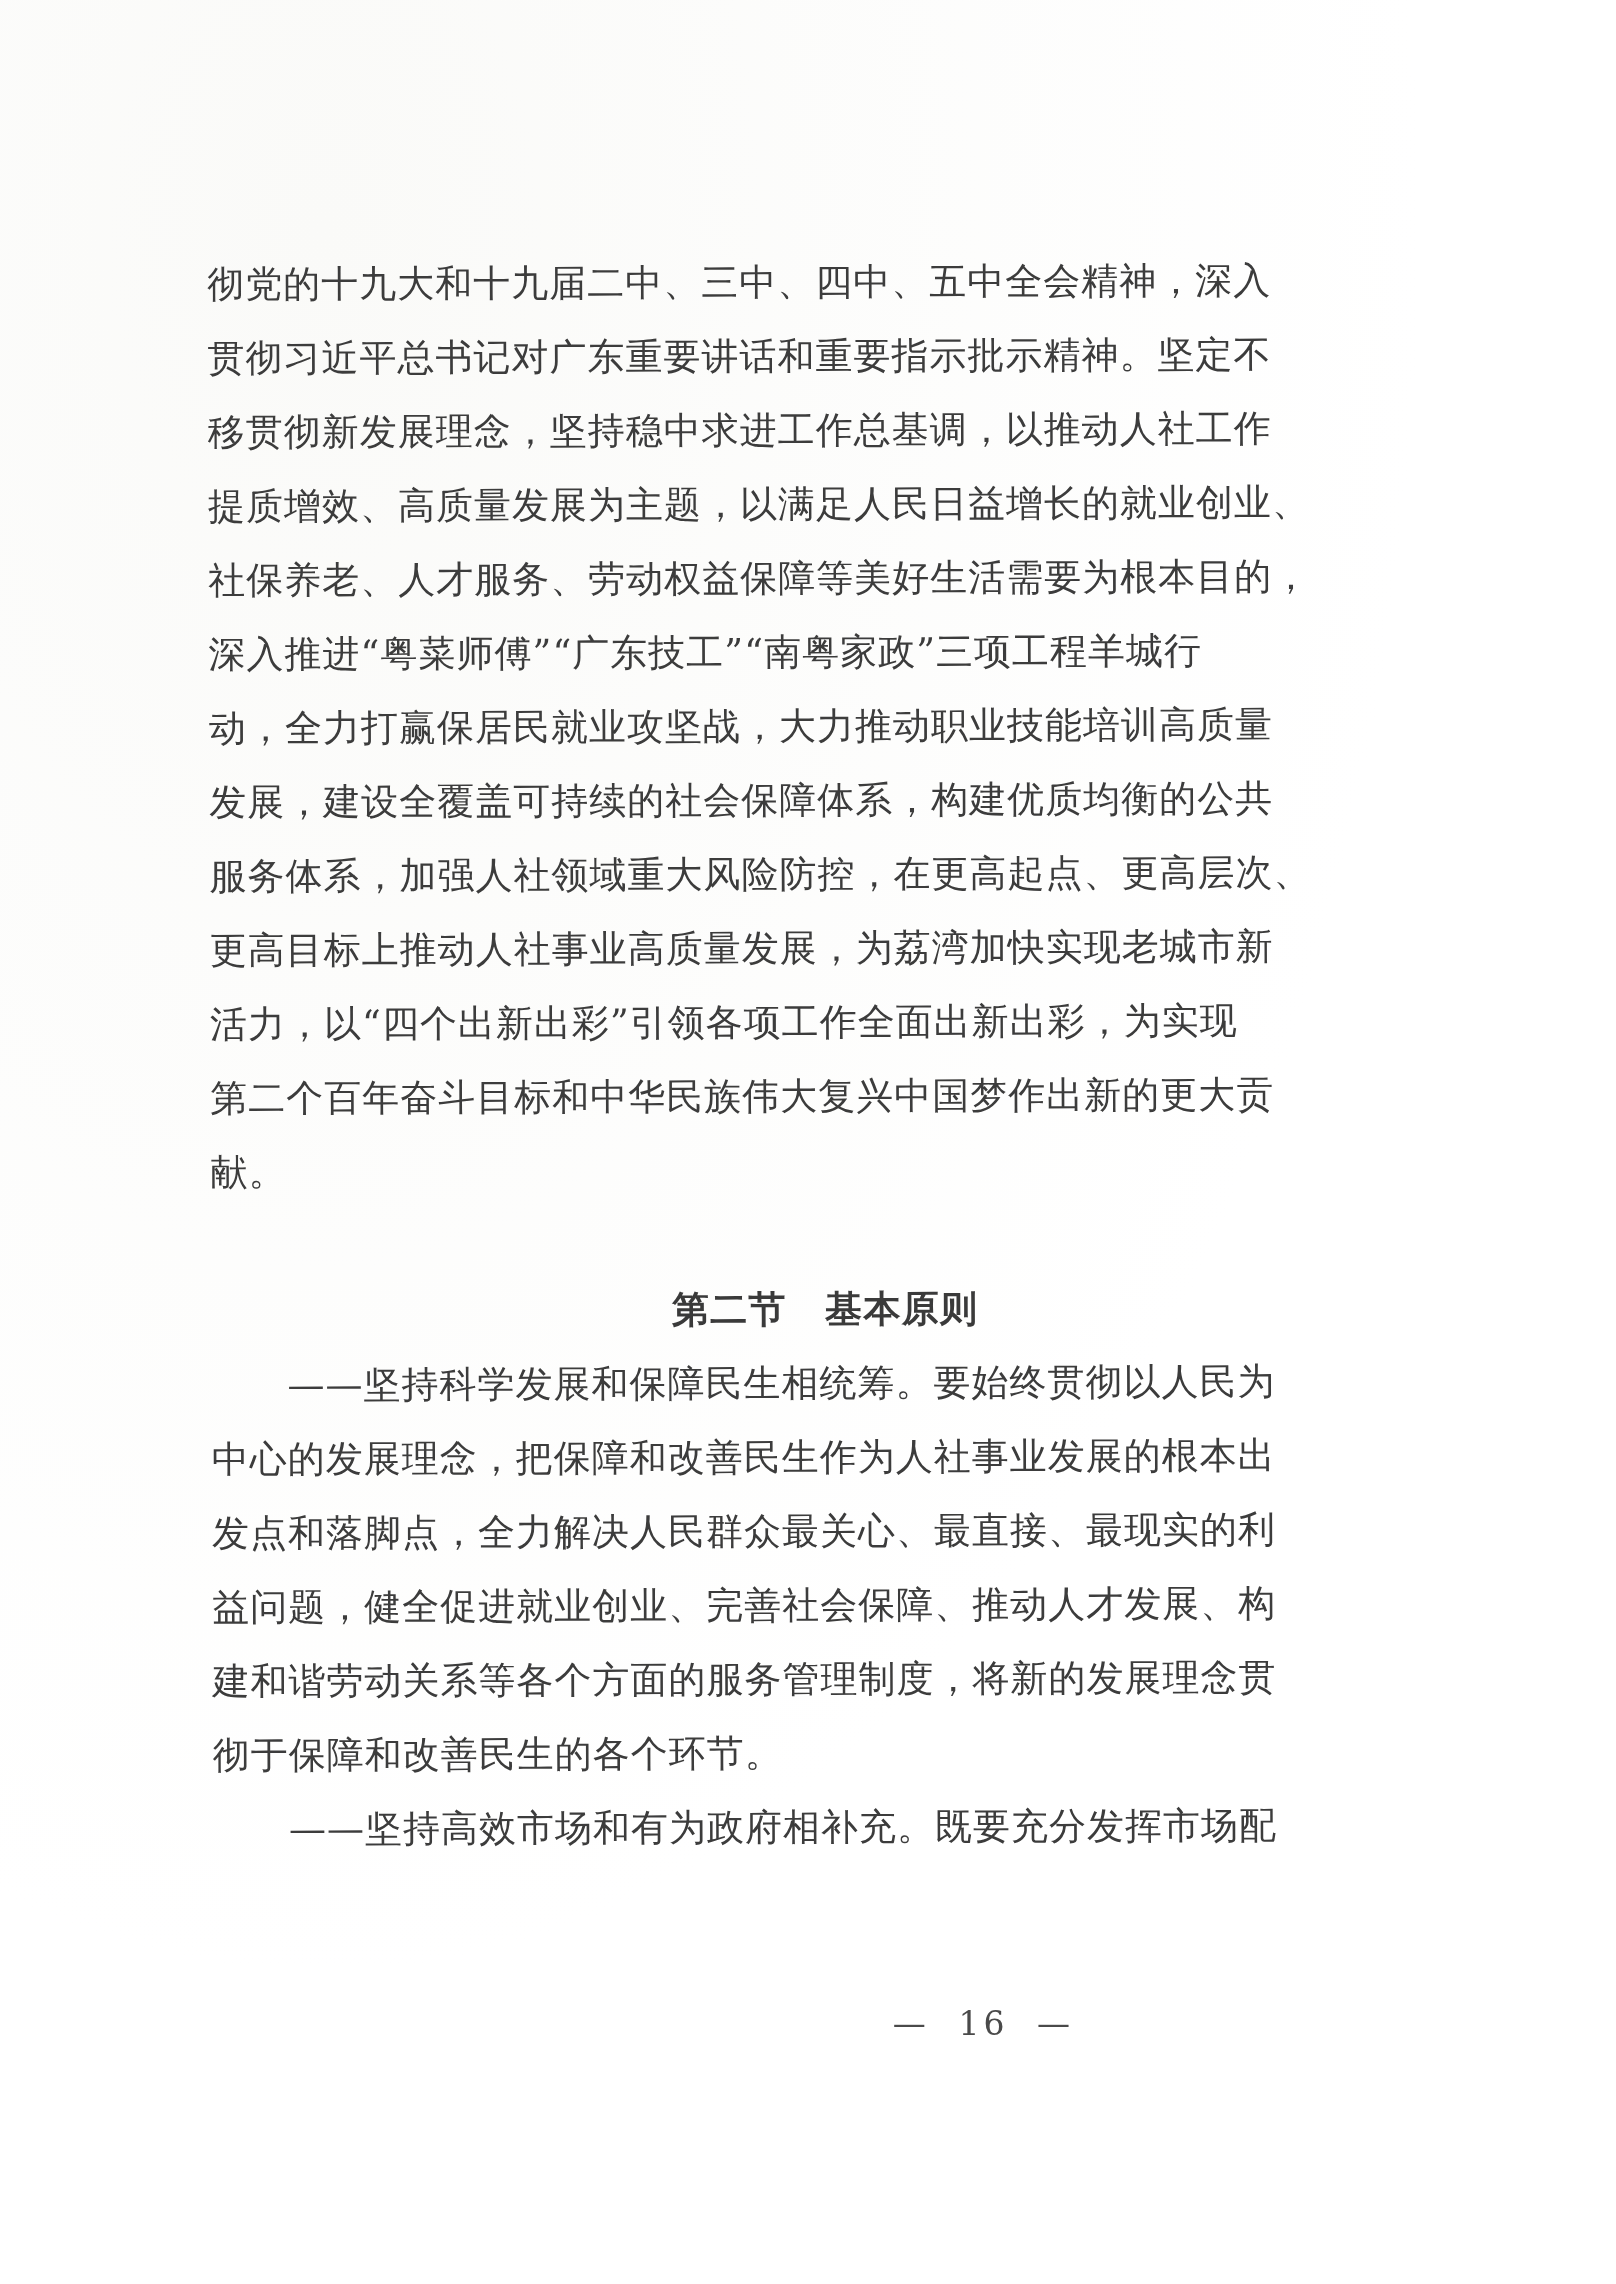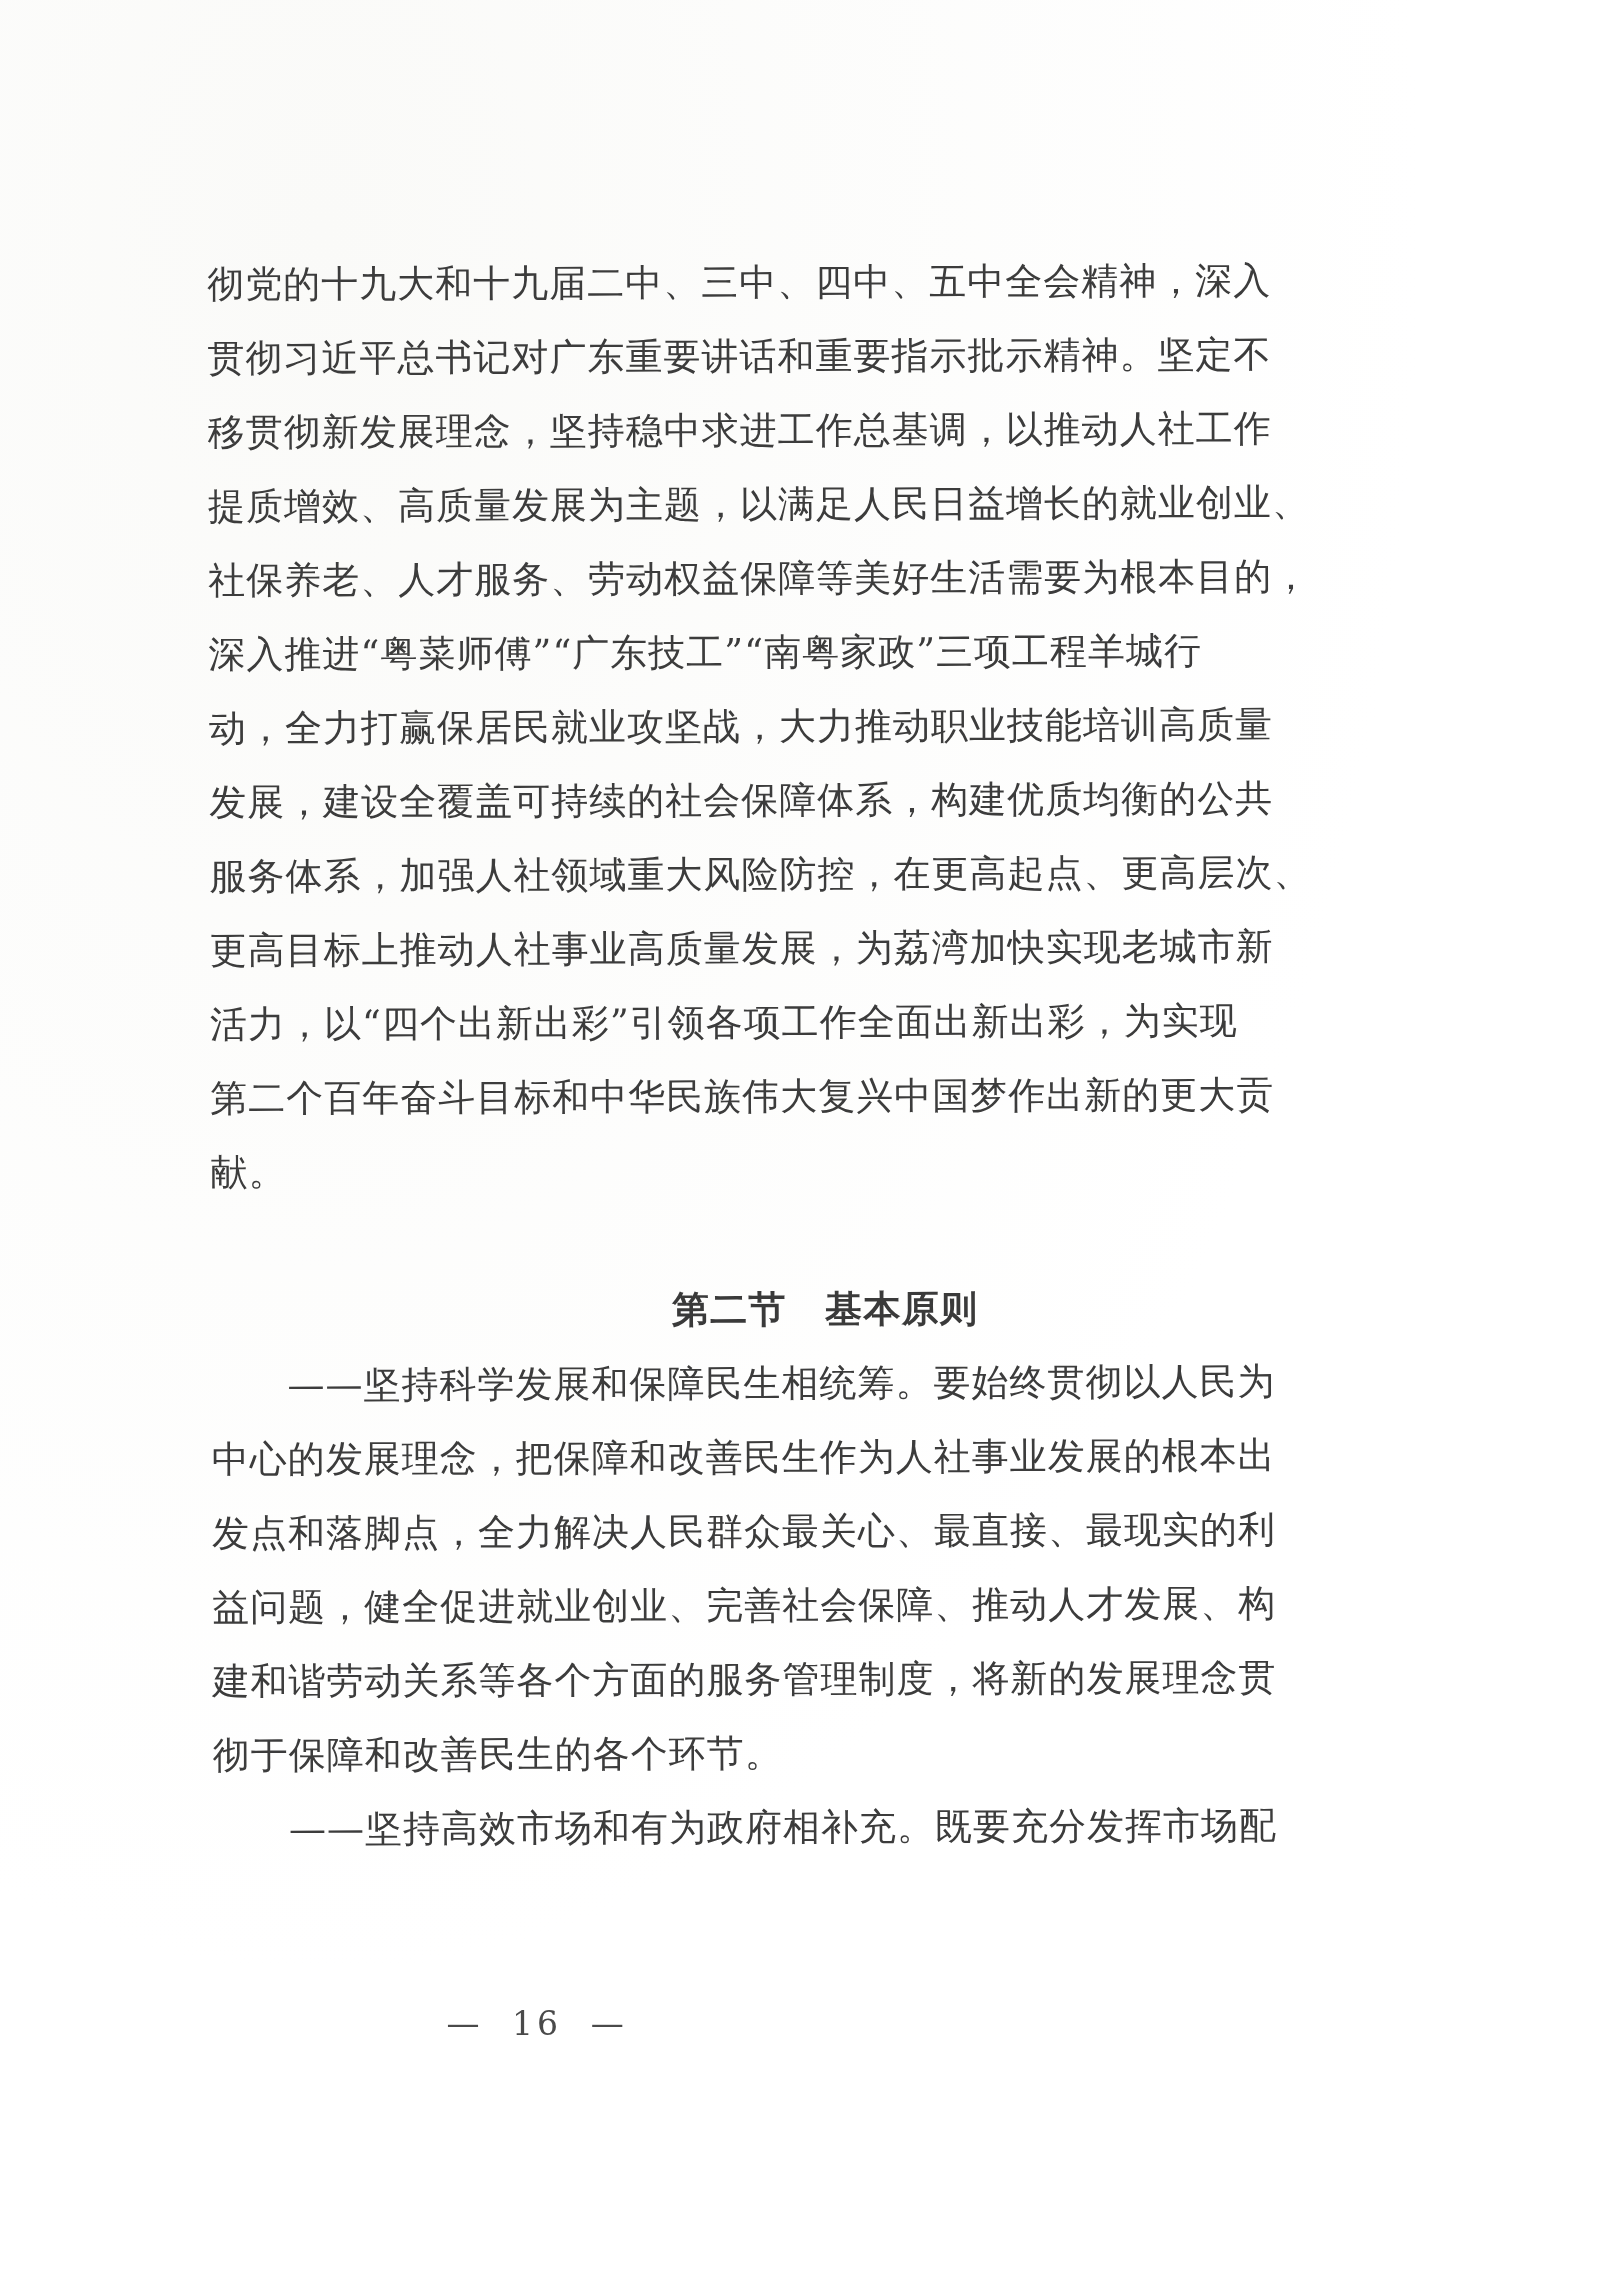--- a/index.html
+++ b/index.html
@@ -55,21 +55,21 @@
     letter-spacing: 1.3px;
     text-align: center;
     padding-left: 26px;
     white-space: pre;
   }
   #footer {
     position: absolute;
     left: 0;
     top: 2004px;
     width: 1504px;
-    text-align: center;
+    text-align: right;
     padding-right: 430px;
     box-sizing: border-box;
   }
   #page-number {
     font-family: "DejaVu Serif", "Liberation Serif", serif;
     font-size: 33px;
     color: #4a4a4a;
     letter-spacing: 3.9px;
     white-space: pre;
   }

